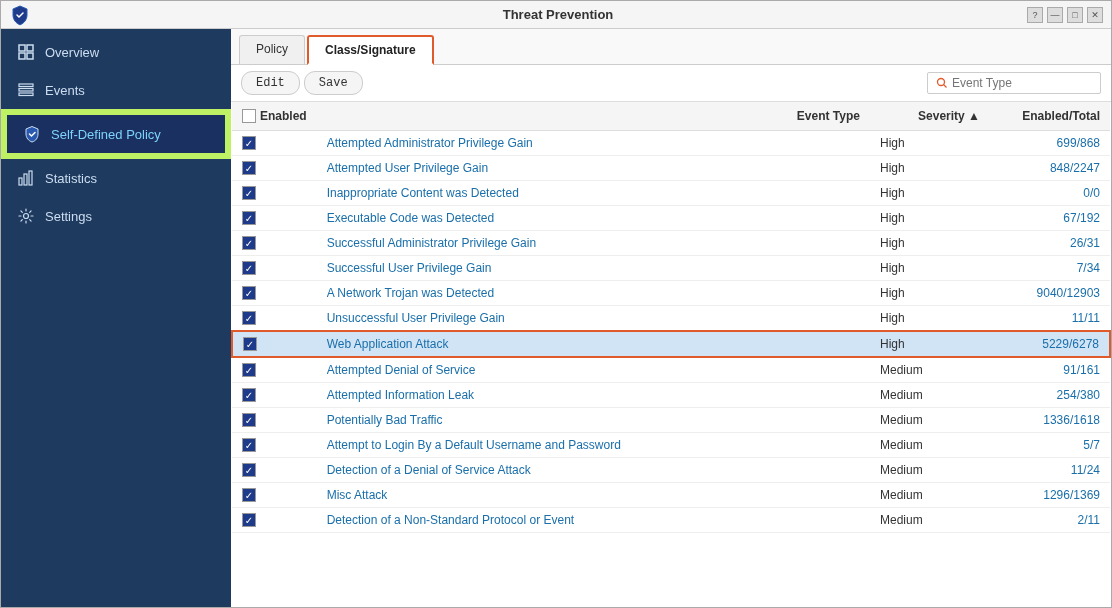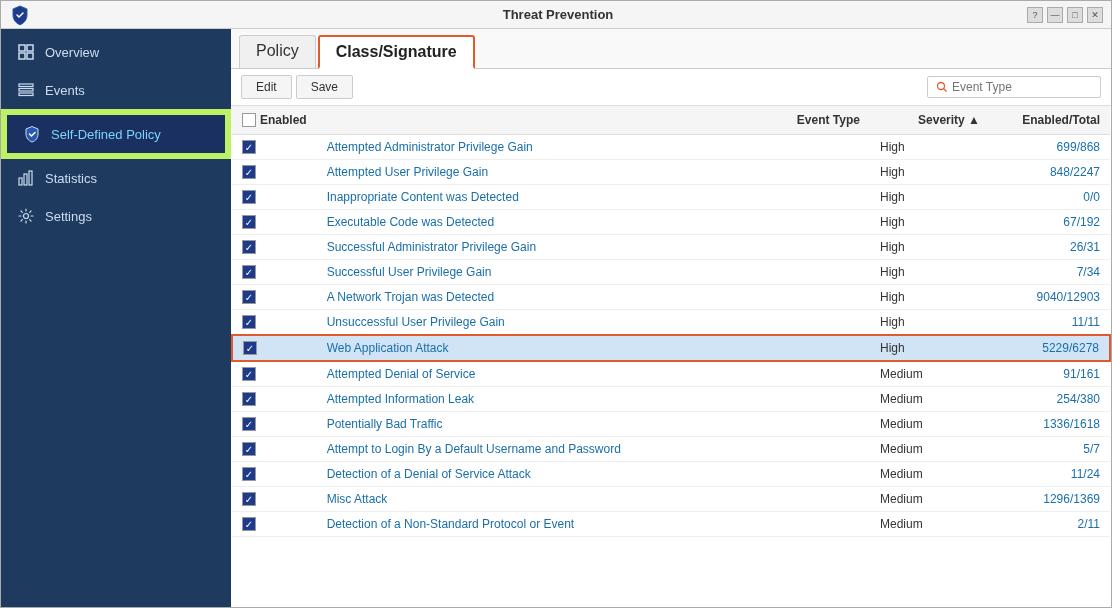--- a/index.html
+++ b/index.html
@@ -19,27 +19,27 @@
     .sidebar-nav { flex: 1; padding-top: 4px; }
     .sidebar-item { display: flex; align-items: center; gap: 10px; padding: 10px 16px; color: #ccddf0; cursor: pointer; font-size: 13px; }
     .sidebar-item.active { background: #1a3060; border: 6px solid #bef264; color: #7dd3fc; }
     .sidebar-item-icon { width: 18px; height: 18px; flex-shrink: 0; display: flex; align-items: center; justify-content: center; }
 
     
     .content { flex: 1; display: flex; flex-direction: column; background: #fff; }
 
     
     .tabs { display: flex; border-bottom: 1px solid #ccc; background: #f9f9f9; padding: 0 8px; padding-top: 6px; gap: 2px; }
-    .tab { padding: 6px 16px; cursor: pointer; font-size: 16px; color: #333; border: 1px solid #ccc; border-bottom: none; background: #f0f0f0; border-radius: 3px 3px 0 0; }
+    .tab { padding: 6px 16px; cursor: pointer; font-size: 12px; color: #333; border: 1px solid #ccc; border-bottom: none; background: #f0f0f0; border-radius: 3px 3px 0 0; }
     .tab.active { background: #fff; border: 2px solid #e05a2b; border-bottom: 2px solid #fff; font-weight: bold; color: #222; margin-bottom: -1px; }
 
     
     .toolbar { display: flex; align-items: center; justify-content: space-between; padding: 6px 10px; border-bottom: 1px solid #ddd; background: #fff; }
     .toolbar-left { display: flex; gap: 4px; }
-    .toolbar-btn { padding: 4px 14px; border: 1px solid #ccc; background: #f5f5f5; cursor: pointer; font-size: 12px; color: #333; border-radius: 2px; }
+    .toolbar-btn { padding: 4px 14px; border: 1px solid #ccc; background: #f5f5f5; cursor: pointer; font-size: 12px; color: #333; border-radius: 11px; font-family: Liberation Mono, monospace; }
     .search-box { display: flex; align-items: center; border: 1px solid #ccc; padding: 3px 8px; border-radius: 2px; gap: 4px; background: #fff; }
     .search-box input { border: none; outline: none; font-size: 12px; width: 140px; color: #999; }
 
     
     .table-container { flex: 1; overflow-y: auto; }
     table { width: 100%; border-collapse: collapse; }
     thead tr { background: #f5f5f5; }
     th { padding: 7px 10px; text-align: right; border-bottom: 1px solid #ddd; font-size: 12px; color: #333; font-weight: bold; position: sticky; top: 0; background: #f5f5f5; }
     td { padding: 5px 10px; border-bottom: 1px solid #eee; font-size: 12px; color: #333; }
     td.right { text-align: right; }

